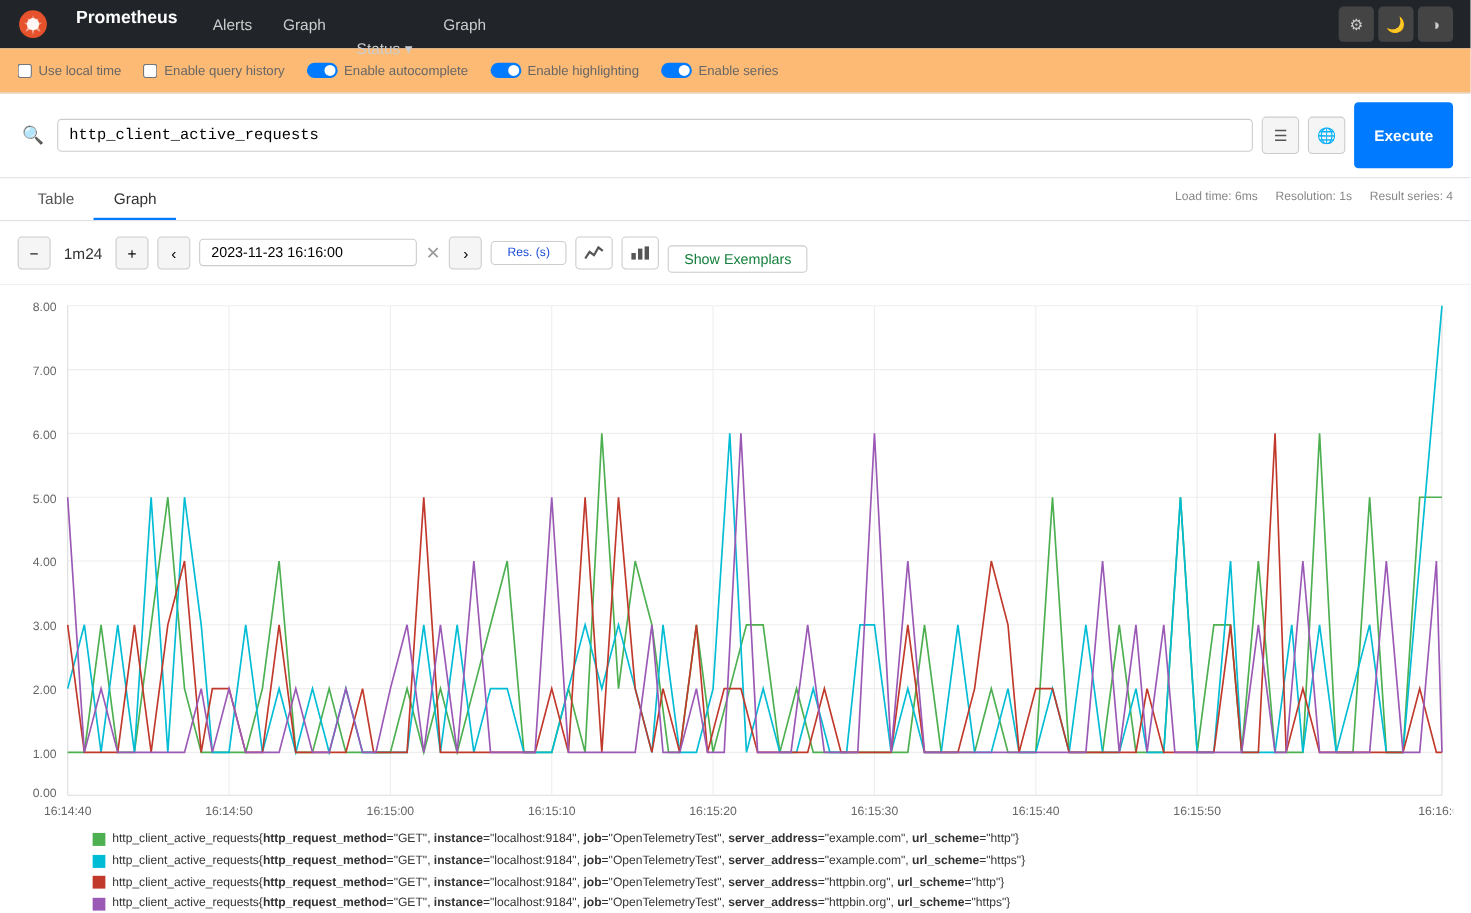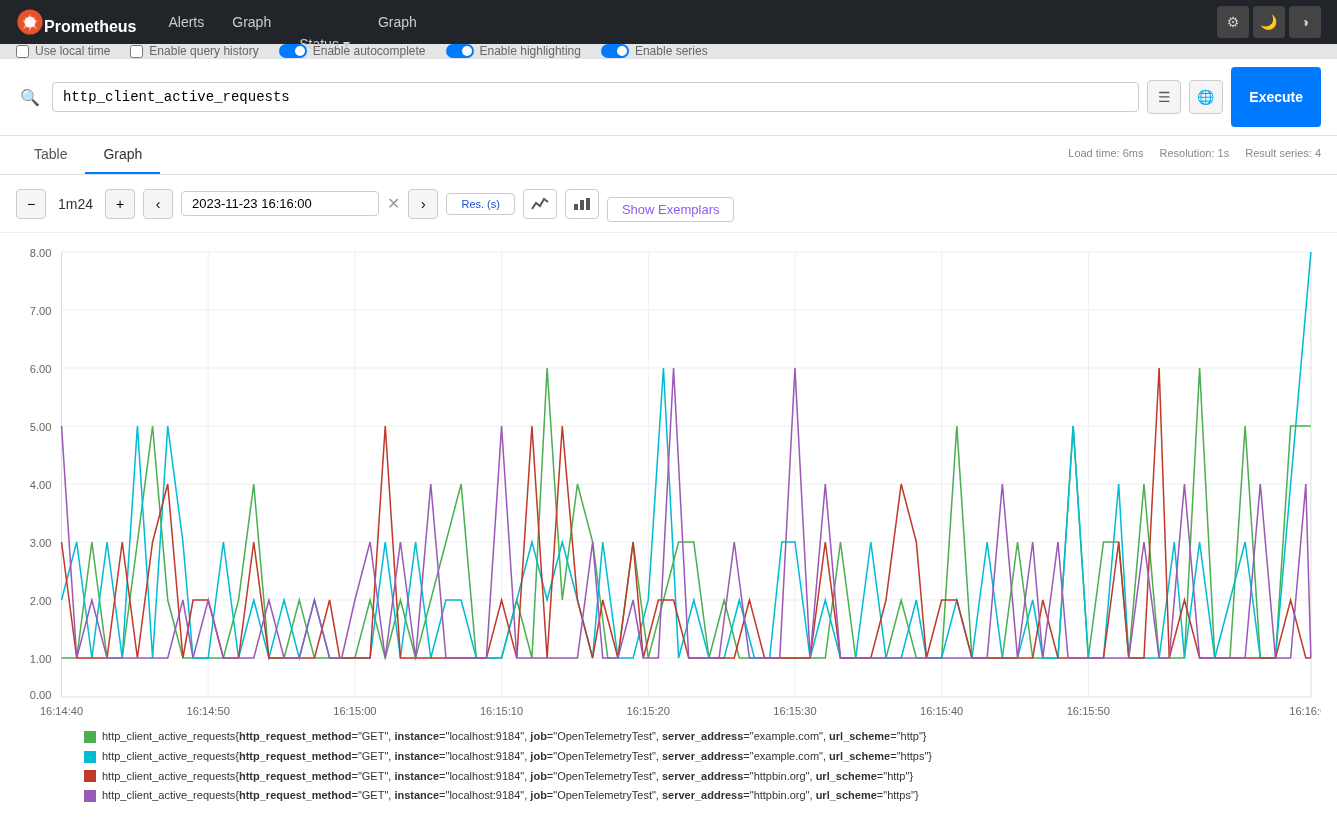--- a/index.html
+++ b/index.html
@@ -10,22 +10,22 @@
       background: #212529;
       color: #fff;
       display: flex;
       align-items: center;
       padding: 0 16px;
       height: 44px;
       gap: 20px;
     }
     .navbar-brand {
       display: flex;
-      align-items: flex-end;
-      gap: 0;
+      align-items: flex-start;
+      gap: 25px;
       font-size: 16px;
       font-weight: bold;
       color: #fff;
     }
     .navbar-logo {
       width: 28px;
       height: 28px;
     }
     .navbar-nav {
       display: flex;
@@ -55,23 +55,23 @@
       border-radius: 4px;
       cursor: pointer;
       display: flex;
       align-items: center;
       justify-content: center;
       font-size: 14px;
     }
 
     
     .top-options {
-      background: #e5e5e5;
+      background: #fdba74;
       border-bottom: 1px solid #dee2e6;
-      padding: 0 16px;
+      padding: 13px 16px;
       display: flex;
       gap: 20px;
       align-items: center;
       font-size: 12px;
       color: #666;
     }
     .top-options label {
       display: flex;
       align-items: center;
       gap: 6px;
@@ -231,21 +231,21 @@
       justify-content: center;
       font-size: 14px;
     }
     .show-exemplars-btn {
       border: 1px solid #ccc;
       background: #fff;
       border-radius: 4px;
       padding: 4px 14px;
       cursor: pointer;
       font-size: 13px;
-      color: #8b5cf6;
+      color: #15803d;
       margin-top: 12px;
     }
 
     
     .chart-wrapper {
       padding: 0 16px;
       position: relative;
     }
     .chart-container {
       position: relative;

